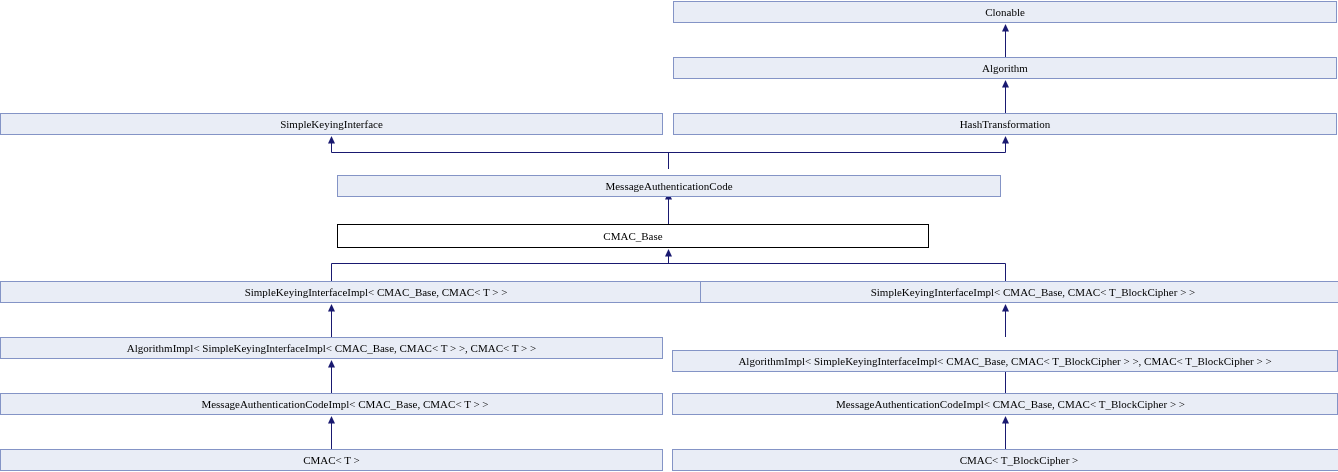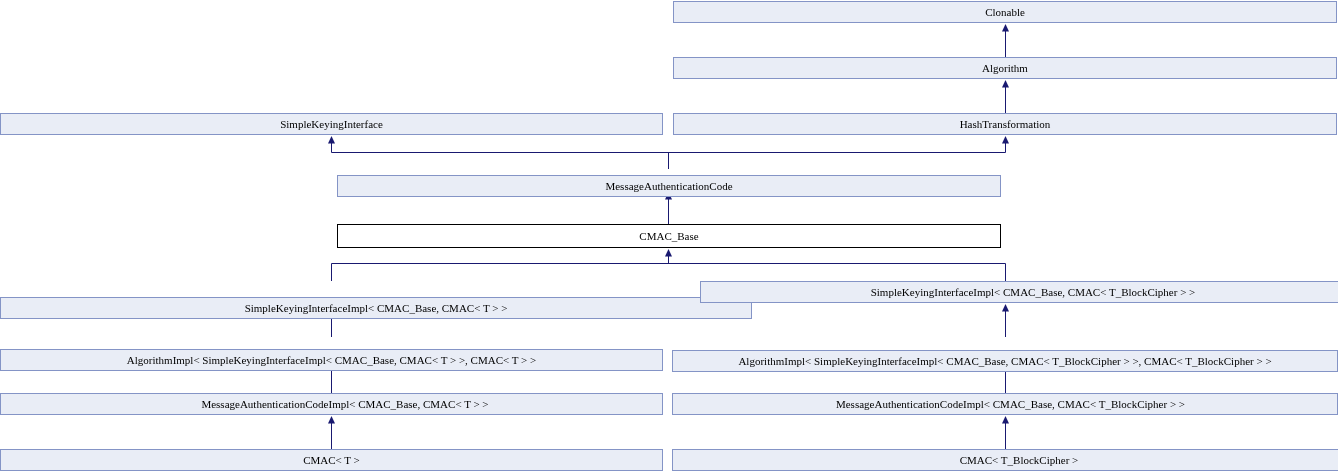--- a/index.html
+++ b/index.html
@@ -119,27 +119,27 @@
   <div class="node" style="left:673px; top:1px; width:664px;">Clonable</div>
 
   <div class="node" style="left:673px; top:57px; width:664px;">Algorithm</div>
 
   <div class="node" style="left:0px; top:113px; width:663px;">SimpleKeyingInterface</div>
 
   <div class="node" style="left:673px; top:113px; width:664px;">HashTransformation</div>
 
   <div class="node" style="left:337px; top:169px; width:664px;margin-top:6px;">MessageAuthenticationCode</div>
 
-  <div class="node current" style="left:337px; top:224px; width:664px;">CMAC_Base</div>
+  <div class="node current" style="left:337px; top:224px; width:592px;">CMAC_Base</div>
 
-  <div class="node" style="left:0px; top:297px; width:752px;">SimpleKeyingInterfaceImpl&lt; CMAC_Base, CMAC&lt; T &gt; &gt;</div>
+  <div class="node" style="left:0px; top:281px; width:752px;">SimpleKeyingInterfaceImpl&lt; CMAC_Base, CMAC&lt; T &gt; &gt;</div>
 
   <div class="node" style="left:672px; top:281px; width:666px;margin-left:28px;">SimpleKeyingInterfaceImpl&lt; CMAC_Base, CMAC&lt; T_BlockCipher &gt; &gt;</div>
 
-  <div class="node" style="left:0px; top:337px; width:663px;margin-top:12px;">AlgorithmImpl&lt; SimpleKeyingInterfaceImpl&lt; CMAC_Base, CMAC&lt; T &gt; &gt;, CMAC&lt; T &gt; &gt;</div>
+  <div class="node" style="left:0px; top:337px; width:663px;">AlgorithmImpl&lt; SimpleKeyingInterfaceImpl&lt; CMAC_Base, CMAC&lt; T &gt; &gt;, CMAC&lt; T &gt; &gt;</div>
 
   <div class="node" style="left:672px; top:350px; width:666px;">AlgorithmImpl&lt; SimpleKeyingInterfaceImpl&lt; CMAC_Base, CMAC&lt; T_BlockCipher &gt; &gt;, CMAC&lt; T_BlockCipher &gt; &gt;</div>
 
   <div class="node" style="left:0px; top:393px; width:663px;padding-left:27px;">MessageAuthenticationCodeImpl&lt; CMAC_Base, CMAC&lt; T &gt; &gt;</div>
 
   <div class="node" style="left:672px; top:393px; width:666px;padding-left:11px;">MessageAuthenticationCodeImpl&lt; CMAC_Base, CMAC&lt; T_BlockCipher &gt; &gt;</div>
 
   <div class="node" style="left:0px; top:449px; width:663px;">CMAC&lt; T &gt;</div>
 
   <div class="node" style="left:672px; top:449px; width:694px;">CMAC&lt; T_BlockCipher &gt;</div>

